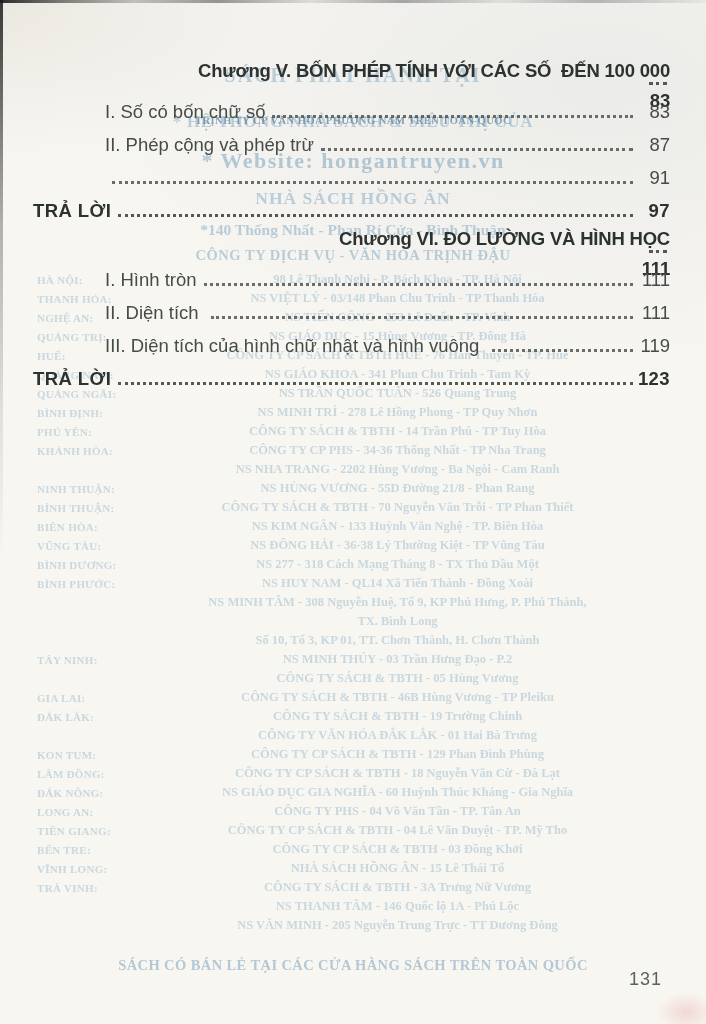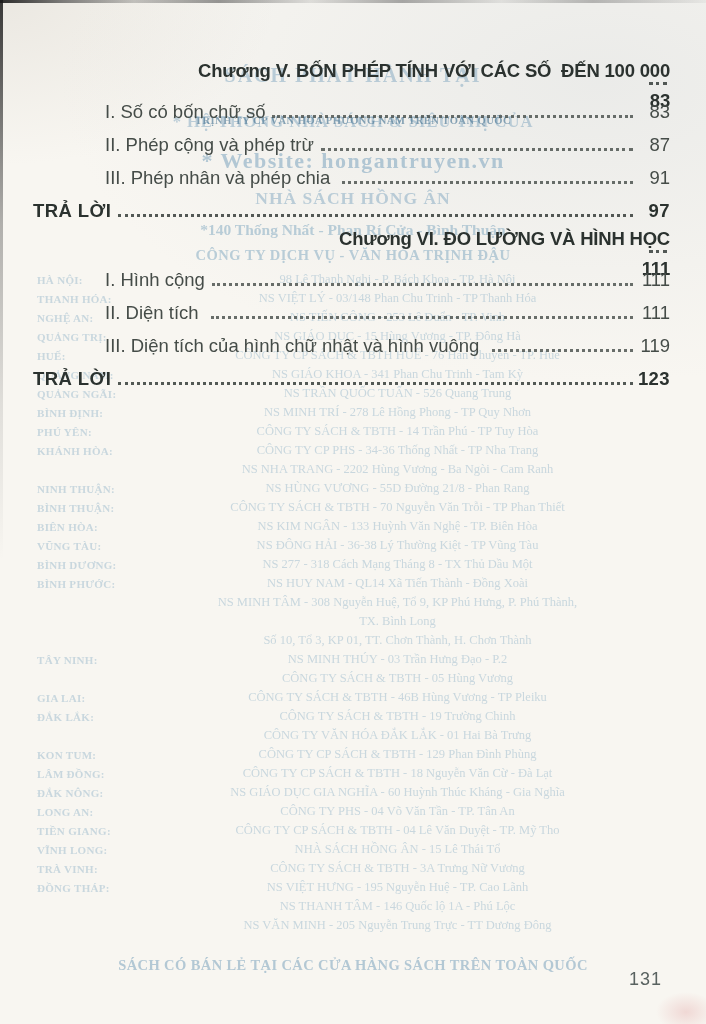--- a/index.html
+++ b/index.html
@@ -32,21 +32,21 @@
   .gh2{top:112px;font-size:16.5px;letter-spacing:1px;color:rgba(118,160,188,.46);}
   .gh3{top:115px;font-size:10.5px;letter-spacing:.5px;color:rgba(80,122,152,.68);}
   .gh4{top:148px;font-size:22px;letter-spacing:1.5px;color:rgba(112,156,186,.50);}
   .gh5{top:188px;font-size:17.5px;letter-spacing:1px;color:rgba(118,160,188,.46);}
   .gh6{top:221px;font-size:15.5px;color:rgba(118,160,188,.48);}
   .gh7{top:247px;font-size:14.5px;letter-spacing:.5px;color:rgba(118,160,188,.48);}
   .g-dir{position:absolute;top:270px;left:0;right:0;}
   .g-row{display:flex;height:19px;align-items:center;justify-content:flex-end;}
   .g-region{width:118px;padding-left:37px;font-size:11px;font-weight:700;
     letter-spacing:.3px;white-space:nowrap;flex:none;}
-  .g-entry{flex:1;text-align:center;font-size:12.5px;font-weight:400;
+  .g-entry{flex:1;text-align:center;font-size:12.5px;font-weight:700;
     padding-right:66px;white-space:nowrap;}
   .g-footer{position:absolute;top:957px;left:40px;right:40px;text-align:center;
     font-size:14.5px;font-weight:700;letter-spacing:.4px;color:rgba(115,158,186,.52);}
 
   
   .toc{position:absolute;z-index:2;top:60px;left:33px;right:36px;color:#2f3734;}
   .toc-row{display:flex;align-items:flex-end;height:30px;padding-bottom:3px;font-size:18.5px;}
   .toc-row.gap{margin-top:3px;}
   .toc-row.chapter{font-weight:700;letter-spacing:-.2px;color:#2b322f;flex-direction:column;}
   .toc-row.answer{font-weight:700;letter-spacing:.4px;color:#2b322f;justify-content:space-between;}
@@ -191,30 +191,30 @@
         </div>
         <div class="g-row">
           <span class="g-region">LONG AN:</span>
           <span class="g-entry">CÔNG TY PHS - 04 Võ Văn Tần - TP. Tân An</span>
         </div>
         <div class="g-row">
           <span class="g-region">TIỀN GIANG:</span>
           <span class="g-entry">CÔNG TY CP SÁCH &amp; TBTH - 04 Lê Văn Duyệt - TP. Mỹ Tho</span>
         </div>
         <div class="g-row">
+          <span class="g-region">BẾN TRE:</span>
+          <span class="g-entry">CÔNG TY CP SÁCH &amp; TBTH - 03 Đồng Khởi</span>
+        </div>
+        <div class="g-row">
           <span class="g-region">VĨNH LONG:</span>
           <span class="g-entry">NHÀ SÁCH HỒNG ÂN - 15 Lê Thái Tổ</span>
         </div>
         <div class="g-row">
           <span class="g-region">TRÀ VINH:</span>
           <span class="g-entry">CÔNG TY SÁCH &amp; TBTH - 3A Trưng Nữ Vương</span>
-        </div>
-        <div class="g-row">
-          <span class="g-region">ĐỒNG THÁP:</span>
-          <span class="g-entry">NS VIỆT HƯNG - 195 Nguyễn Huệ - TP. Cao Lãnh</span>
         </div>
         <div class="g-row">
           <span class="g-region"></span>
           <span class="g-entry">NS THANH TÂM - 146 Quốc lộ 1A - Phú Lộc</span>
         </div>
         <div class="g-row">
           <span class="g-region"></span>
           <span class="g-entry">NS VĂN MINH - 205 Nguyễn Trung Trực - TT Dương Đông</span>
         </div>
     </div>
@@ -232,36 +232,35 @@
         <span class="toc-label">I. Số có bốn chữ số</span>
         <span class="toc-leader"></span>
         <span class="toc-page">83</span>
       </div>
       <div class="toc-row item">
         <span class="toc-label">II. Phép cộng và phép trừ</span>
         <span class="toc-leader"></span>
         <span class="toc-page">87</span>
       </div>
       <div class="toc-row item">
-        <span class="toc-label">III. Phép nhân và phép chia </span>
         <span class="toc-leader"></span>
         <span class="toc-page">91</span>
       </div>
       <div class="toc-row answer">
         <span class="toc-label">TRẢ LỜI</span>
         <span class="toc-leader"></span>
         <span class="toc-page">97</span>
       </div>
       <div class="toc-row chapter gap">
         <span class="toc-label">Chương VI. ĐO LƯỜNG VÀ HÌNH HỌC</span>
         <span class="toc-leader"></span>
         <span class="toc-page">111</span>
       </div>
       <div class="toc-row item">
-        <span class="toc-label">I. Hình cộng</span>
+        <span class="toc-label">I. Hình tròn</span>
         <span class="toc-leader"></span>
         <span class="toc-page">111</span>
       </div>
       <div class="toc-row item">
         <span class="toc-label">II. Diện tích </span>
         <span class="toc-leader"></span>
         <span class="toc-page">111</span>
       </div>
       <div class="toc-row item">
         <span class="toc-label">III. Diện tích của hình chữ nhật và hình vuông </span>

